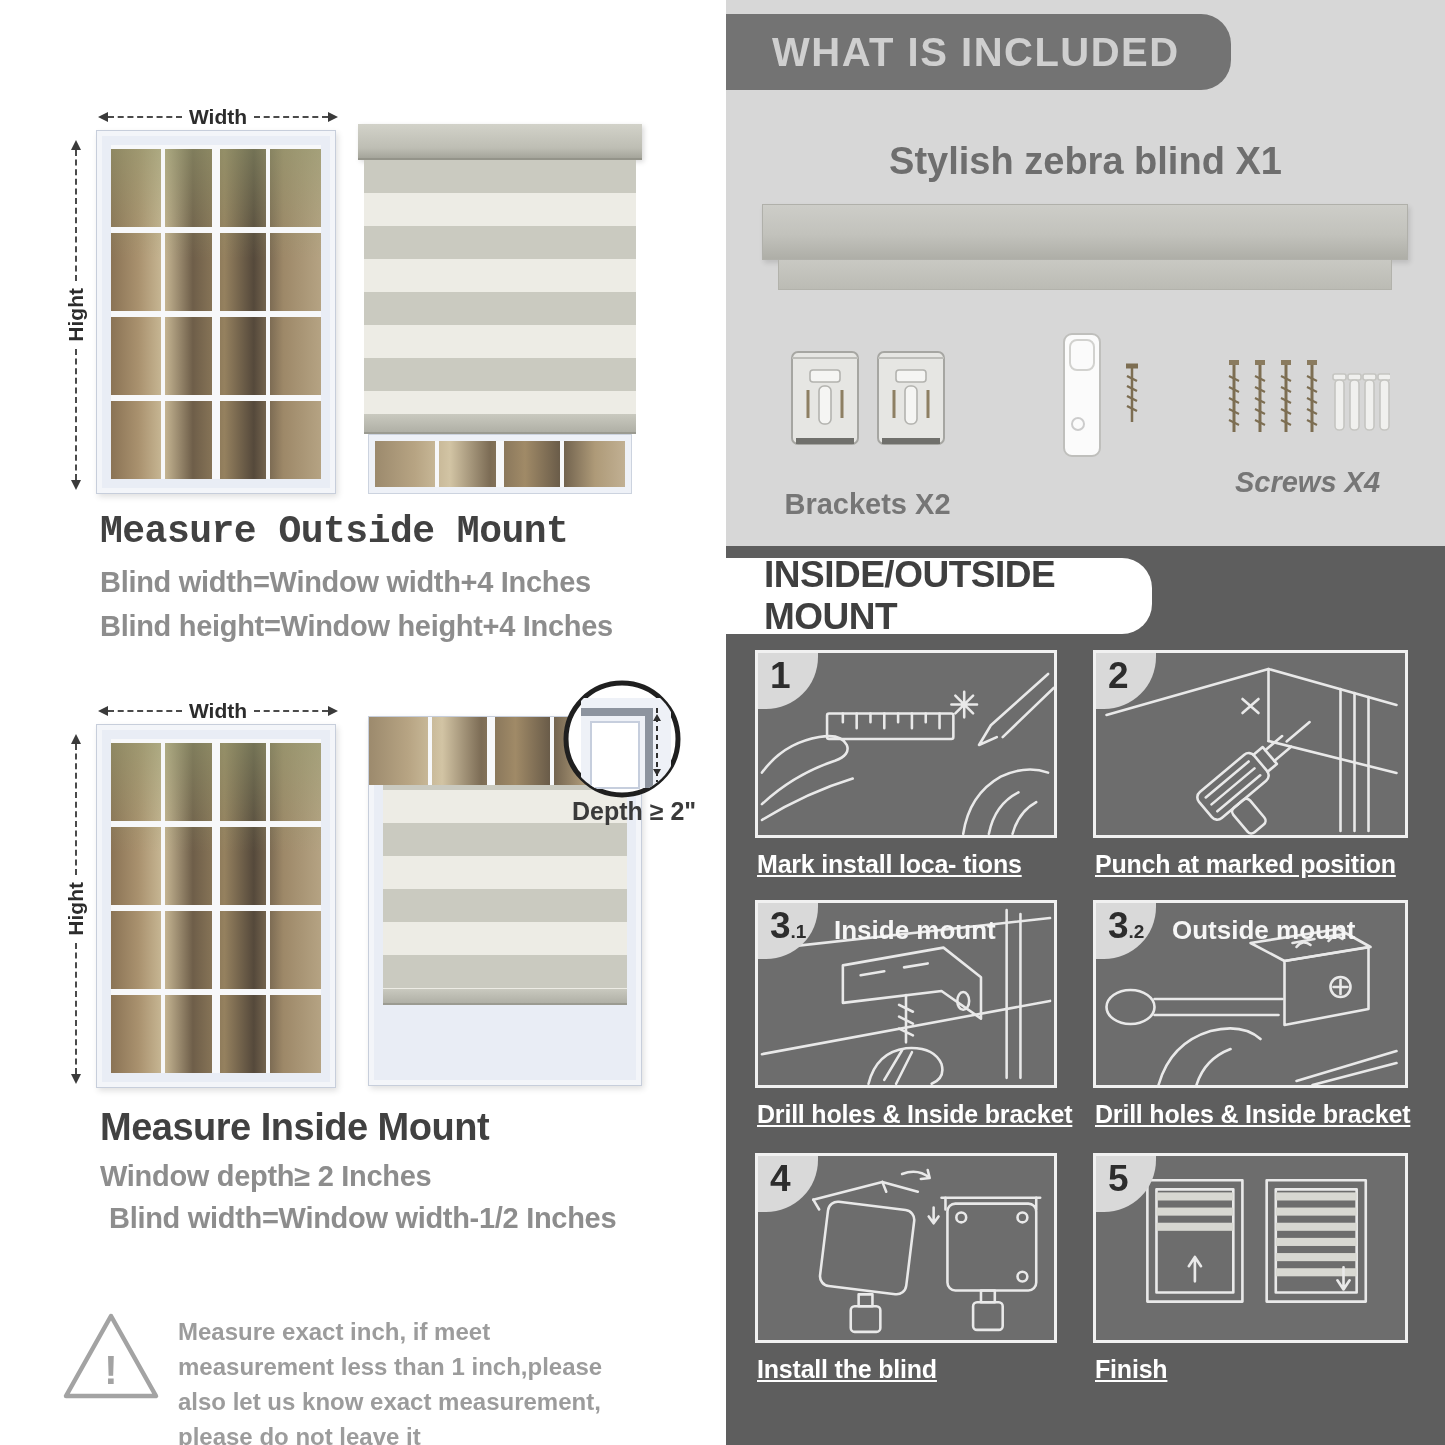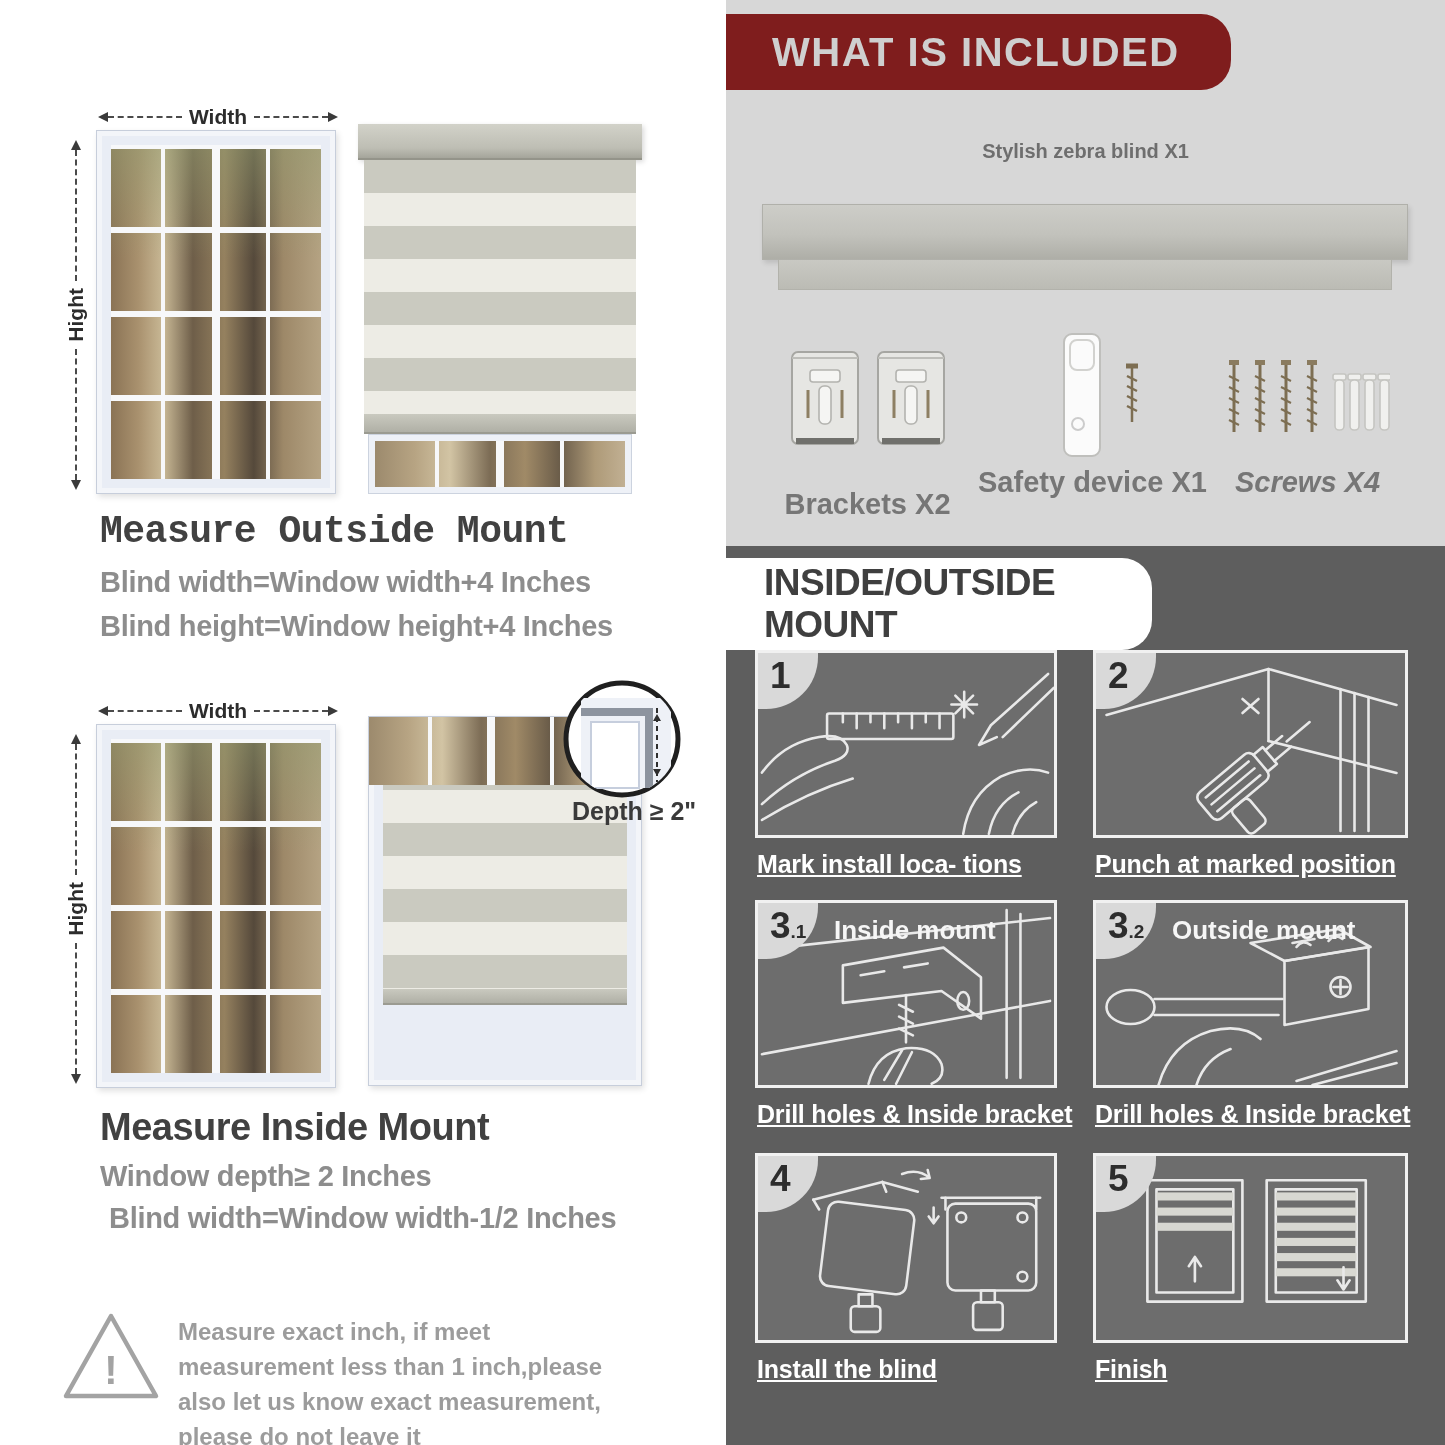--- a/index.html
+++ b/index.html
@@ -5,23 +5,23 @@
   * { margin:0; padding:0; box-sizing:border-box; }
   html,body { background:#ffffff; }
   body { font-family:"Liberation Sans","DejaVu Sans",sans-serif; }
   #canvas { position:relative; width:1445px; height:1445px; background:#ffffff; overflow:hidden; }
   .abs { position:absolute; }
 
   
   .hdr { position:absolute; display:flex; align-items:center; border-radius:0 30px 30px 0; }
   .hdr-how { left:0; top:12px; width:492px; height:76px; background:#b4b4b4; }
   .hdr-how span { color:#fff; font-size:40px; font-weight:700; padding-left:36px; letter-spacing:1.5px; }
-  .hdr-included { left:726px; top:14px; width:505px; height:76px; background:#7f1d1d; }
+  .hdr-included { left:726px; top:14px; width:505px; height:76px; background:#737373; }
   .hdr-included span { color:#cfcfcf; font-size:40px; font-weight:700; padding-left:46px; letter-spacing:1.5px; }
-  .hdr-mount { left:726px; top:558px; width:426px; height:92px; background:#ffffff;justify-content:center; }
+  .hdr-mount { left:726px; top:558px; width:426px; height:76px; background:#ffffff;justify-content:center; }
   .hdr-mount span { color:#3f3f3f; font-size:37px; font-weight:700; padding-left:38px; letter-spacing:-0.5px; }
 
   
   .harrow { position:absolute; display:flex; align-items:center; }
   .hah { width:0; height:0; border-style:solid; }
   .hah.l { border-width:5px 10px 5px 0; border-color:transparent #3a3a3a transparent transparent; }
   .hah.r { border-width:5px 0 5px 10px; border-color:transparent transparent transparent #3a3a3a; }
   .hdash { flex:1; height:0; border-top:2px dashed #4a4a4a; }
   .dimlbl { font-weight:700; font-size:21px; color:#2c2c2c; padding:0 7px; line-height:1; white-space:nowrap; }
   .varrow { position:absolute; display:flex; flex-direction:column; align-items:center; }
@@ -54,21 +54,21 @@
 
   
   .sec-title { position:absolute; font-size:38px; font-weight:700; color:#414141; letter-spacing:-0.5px; white-space:nowrap; }
   .sec-line  { position:absolute; font-size:29px; font-weight:700; color:#8d8d8d; letter-spacing:-0.3px; white-space:nowrap; }
   .warn-text { position:absolute; font-size:24px; font-weight:700; color:#9c9c9c; line-height:35px; }
   .depth-lbl { position:absolute; font-size:25px; font-weight:700; color:#3a3a3a; white-space:nowrap; }
 
   
   .panel-light { position:absolute; left:726px; top:0; width:719px; height:546px; background:#d7d7d7; }
   .panel-dark  { position:absolute; left:726px; top:546px; width:719px; height:899px; background:#5e5e5e; }
-  .blind-label { position:absolute; left:726px; top:140px; width:719px; text-align:center; font-size:20px; font-weight:700; color:#6e6e6e; }
+  .blind-label { position:absolute; left:726px; top:140px; width:719px; text-align:center; font-size:38px; font-weight:700; color:#6e6e6e; }
   .bar-top { position:absolute; left:762px; top:204px; width:646px; height:56px; background:linear-gradient(180deg,#cdcdc8 0%,#c2c2bc 55%,#aeaea7 100%); border:1px solid #b0b0aa; box-shadow:2px 3px 5px rgba(0,0,0,0.12); }
   .bar-bot { position:absolute; left:778px; top:260px; width:614px; height:30px; background:linear-gradient(180deg,#c9c9c3 0%,#bbbbb4 100%); border:1px solid #b2b2ab; border-top:none; }
   .inc-label { position:absolute; text-align:center; font-size:29px; font-weight:700; color:#767676; white-space:nowrap; }
 
   
   .step { position:absolute; }
   .step .frame { position:absolute; inset:0; background:#6d6d6d; border:3px solid #f1f1f1; overflow:hidden; }
   .badge { position:absolute; top:0; left:0; width:60px; height:56px; background:#d9d9d9; border-radius:0 0 52px 0; display:flex; align-items:flex-start; justify-content:flex-start; padding:4px 0 0 12px; }
   .badge .n { font-size:37px; font-weight:700; color:#2d2d2d; line-height:1; }
   .badge .sub { font-size:19px; font-weight:700; color:#2d2d2d; margin-top:14px; }
@@ -258,21 +258,20 @@
           <rect x="1" y="24" width="9" height="50" rx="4"></rect>
         </g>
       <g transform="translate(157,0)">
           <rect x="-1" y="18" width="13" height="6" rx="2"></rect>
           <rect x="1" y="24" width="9" height="50" rx="4"></rect>
         </g>
     </g>
   </svg>
 
   <div class="inc-label" style="left:765px; top:466px; width:205px;margin-top:22px;">Brackets X2</div>
-  <div class="inc-label" style="left:960px; top:466px; width:265px;">Safety device X1</div>
   <div class="inc-label" style="left:1215px; top:466px; width:185px;font-style:italic;">Screws X4</div>
 
   <div class="panel-dark"></div>
 
   <div class="hdr hdr-mount">
     <span>INSIDE/OUTSIDE MOUNT</span>
   </div>
 
   <div class="step" style="left:755px; top:650px; width:302px; height:188px;">
     <div class="frame">

